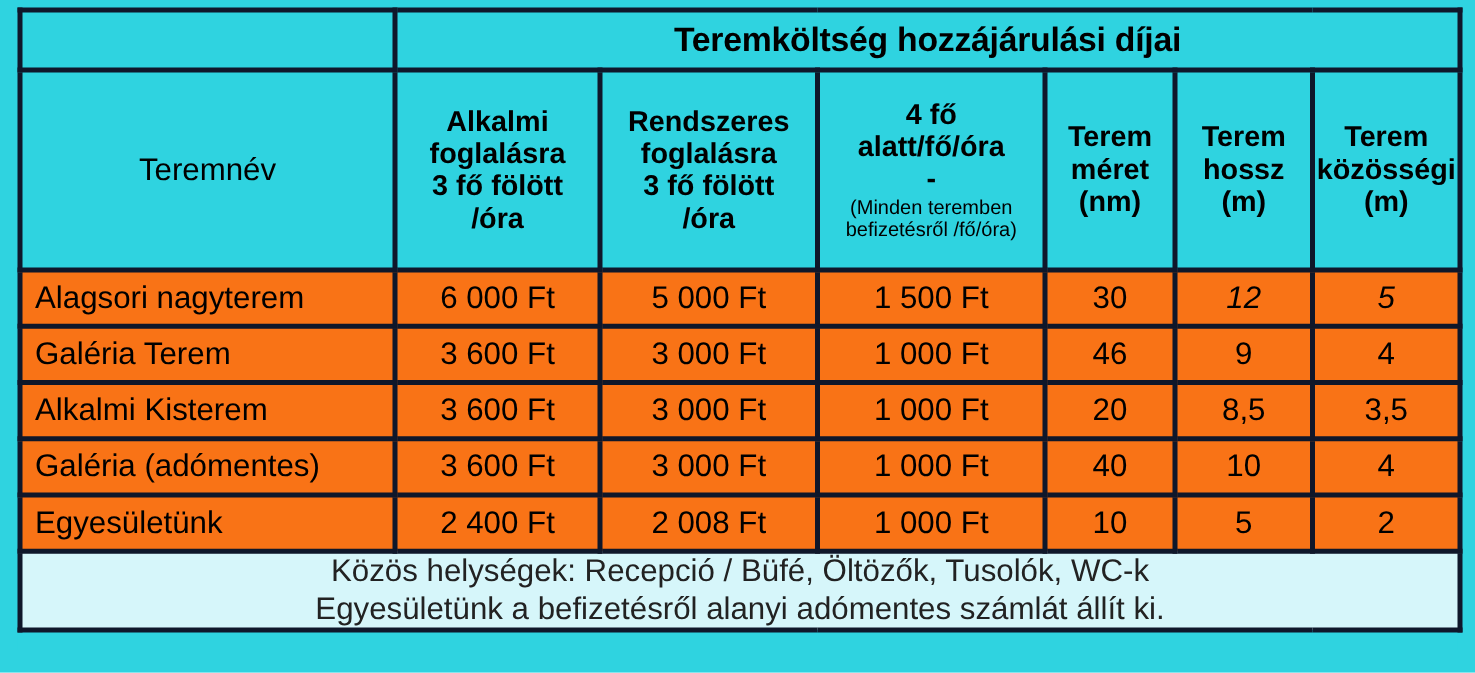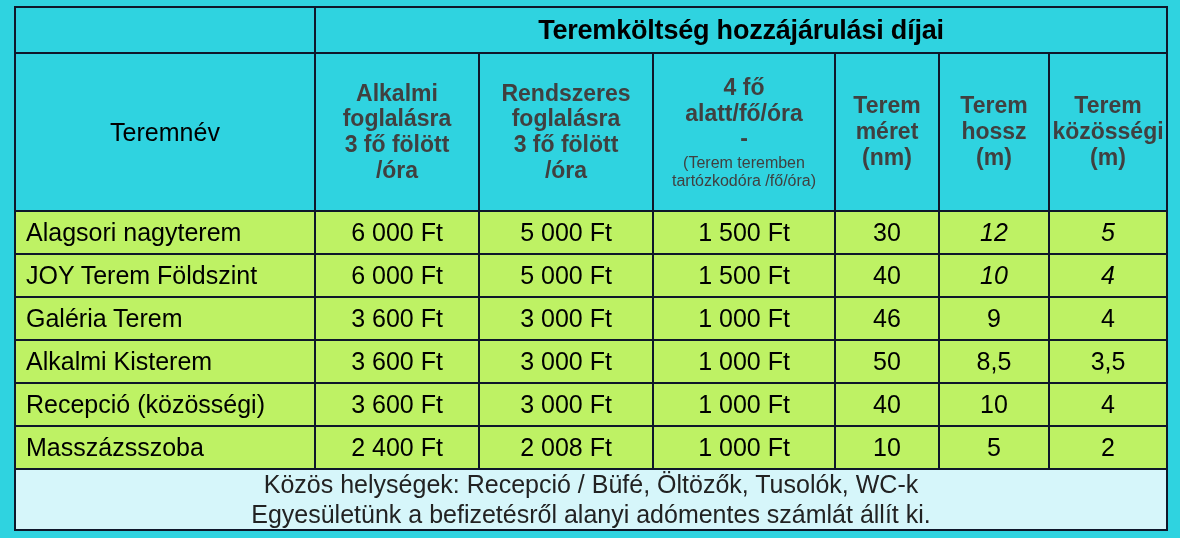--- a/index.html
+++ b/index.html
@@ -28,41 +28,41 @@
     border-bottom: 18px solid #2fd3e0;
     background: #2fd3e0;
   }
   table.grid {
     width: 1152px;
     border-collapse: collapse;
     table-layout: fixed;
     background: #2fd3e0;
   }
   table.grid td, table.grid th {
-    border: 2px solid #0f172a;
+    border: 4px solid #0f172a;
     padding: 0;
     vertical-align: middle;
     text-align: center;
   }
   
   .title-cell {
     background: #2fd3e0;
     color: #000000;
     font-size: 27px;
     font-weight: bold;
     height: 44px;
     letter-spacing: -0.2px;
   }
   .corner-cell {
     background: #2fd3e0;
   }
   
   .hdr {
     background: #2fd3e0;
-    color: #404040;
+    color: #000000;
     font-weight: bold;
     font-size: 23px;
     line-height: 1.12;
     height: 156px;
     padding: 2px 2px;
   }
   .hdr .sub {
     font-weight: normal;
     font-size: 16px;
     line-height: 1.1;
@@ -70,21 +70,21 @@
     margin-top: 2px;
   }
   .hdr-name {
     background: #2fd3e0;
     color: #000000;
     font-weight: normal;
     font-size: 25px;
   }
   
   td.cell {
-    background: #bef264;
+    background: #f97316;
     height: 41px;
     font-size: 25px;
     color: #000000;
     font-weight: normal;
   }
   td.cell.name {
     text-align: left;
     padding-left: 10px;
     font-size: 25px;
   }
@@ -143,21 +143,21 @@
           <td class="hdr">
             <span>Rendszeres</span><br>
             <span>foglalásra</span><br>
             <span>3 fő fölött</span><br>
             <span>/óra</span>
           </td>
           <td class="hdr">
             <span>4 fő</span><br>
             <span>alatt/fő/óra</span><br>
             <span>-</span>
-            <span class="sub">(Terem teremben tartózkodóra /fő/óra)</span>
+            <span class="sub">(Minden teremben befizetésről /fő/óra)</span>
           </td>
           <td class="hdr">
             <span>Terem</span><br>
             <span>méret</span><br>
             <span>(nm)</span>
           </td>
           <td class="hdr">
             <span>Terem</span><br>
             <span>hossz</span><br>
             <span>(m)</span>
@@ -172,62 +172,53 @@
         <tr>
           <td class="cell name red">Alagsori nagyterem</td>
           <td class="cell">6 000 Ft</td>
           <td class="cell red">5 000 Ft</td>
           <td class="cell">1 500 Ft</td>
           <td class="cell red">30</td>
           <td class="cell red-plain">12</td>
           <td class="cell red-plain">5</td>
         </tr>
 
-        <tr>
-          <td class="cell name red">JOY Terem Földszint</td>
-          <td class="cell">6 000 Ft</td>
-          <td class="cell red">5 000 Ft</td>
-          <td class="cell">1 500 Ft</td>
-          <td class="cell red">40</td>
-          <td class="cell red-plain">10</td>
-          <td class="cell red-plain">4</td>
-        </tr>
 
         <tr>
           <td class="cell name">Galéria Terem</td>
           <td class="cell">3 600 Ft</td>
           <td class="cell">3 000 Ft</td>
           <td class="cell red">1 000 Ft</td>
           <td class="cell">46</td>
           <td class="cell">9</td>
           <td class="cell">4</td>
         </tr>
 
         <tr>
           <td class="cell name">Alkalmi Kisterem</td>
           <td class="cell">3 600 Ft</td>
           <td class="cell">3 000 Ft</td>
           <td class="cell red">1 000 Ft</td>
-          <td class="cell">50</td>
+          <td class="cell">20</td>
           <td class="cell">8,5</td>
           <td class="cell">3,5</td>
         </tr>
 
         <tr>
-          <td class="cell name">Recepció (közösségi)</td>
+          <td class="cell name">Galéria (adómentes)</td>
           <td class="cell">3 600 Ft</td>
           <td class="cell">3 000 Ft</td>
           <td class="cell">1 000 Ft</td>
           <td class="cell">40</td>
           <td class="cell">10</td>
           <td class="cell">4</td>
         </tr>
 
         <tr>
-          <td class="cell name blue-grey">Masszázsszoba</td>
+          <td class="cell name blue-grey">Egyesületünk</td>
           <td class="cell">2 400 Ft</td>
           <td class="cell">2 008 Ft</td>
           <td class="cell">1 000 Ft</td>
           <td class="cell">10</td>
           <td class="cell">5</td>
           <td class="cell">2</td>
         </tr>
 
         <tr>
           <td class="footer" colspan="7">

